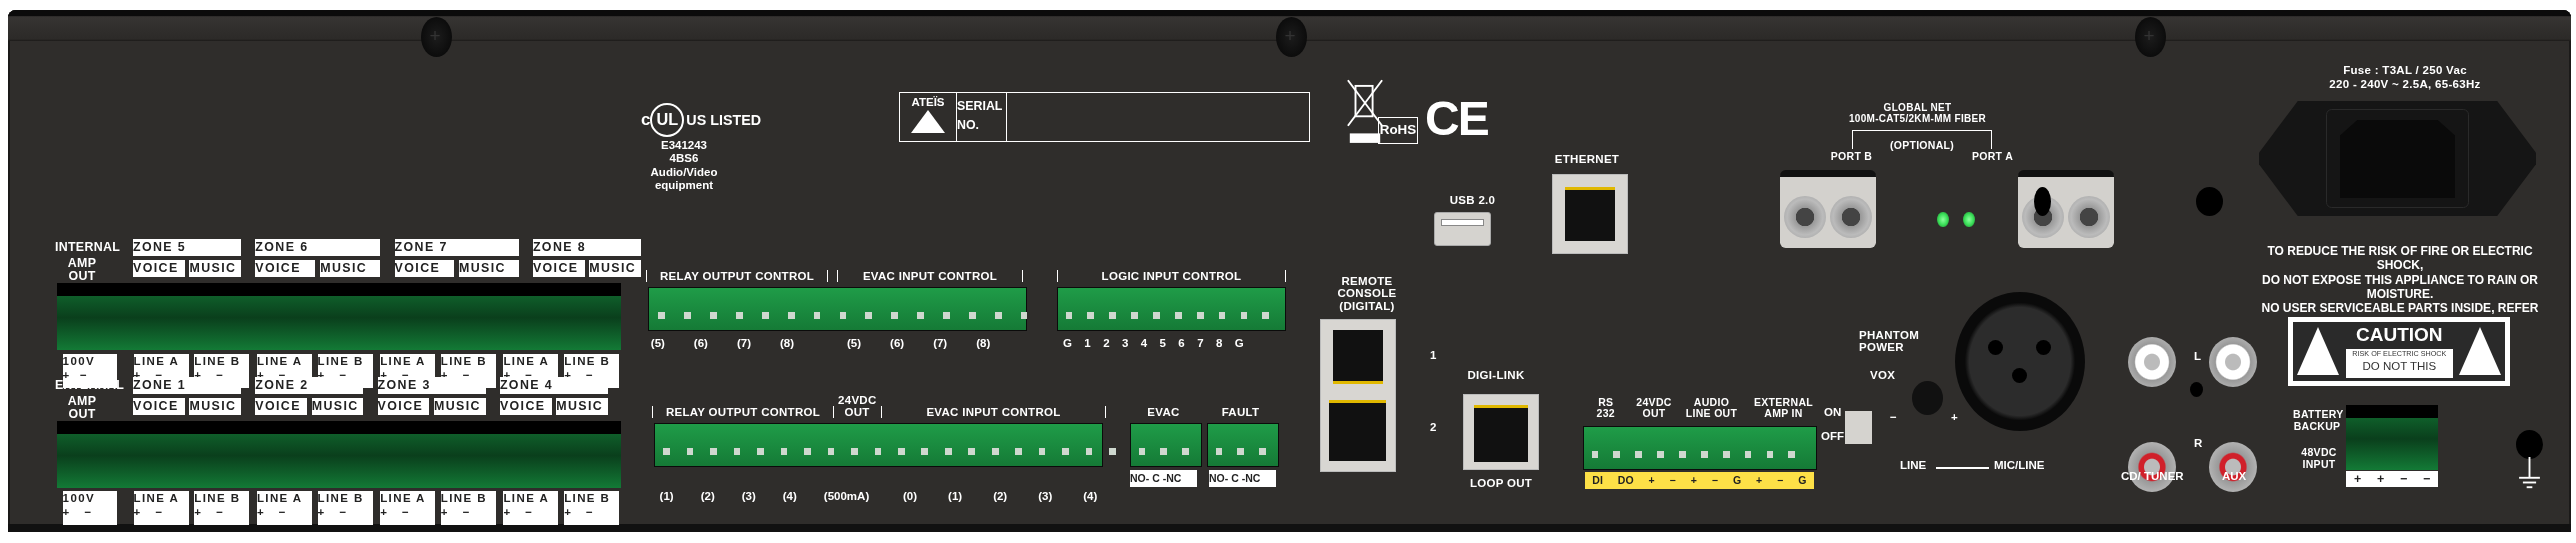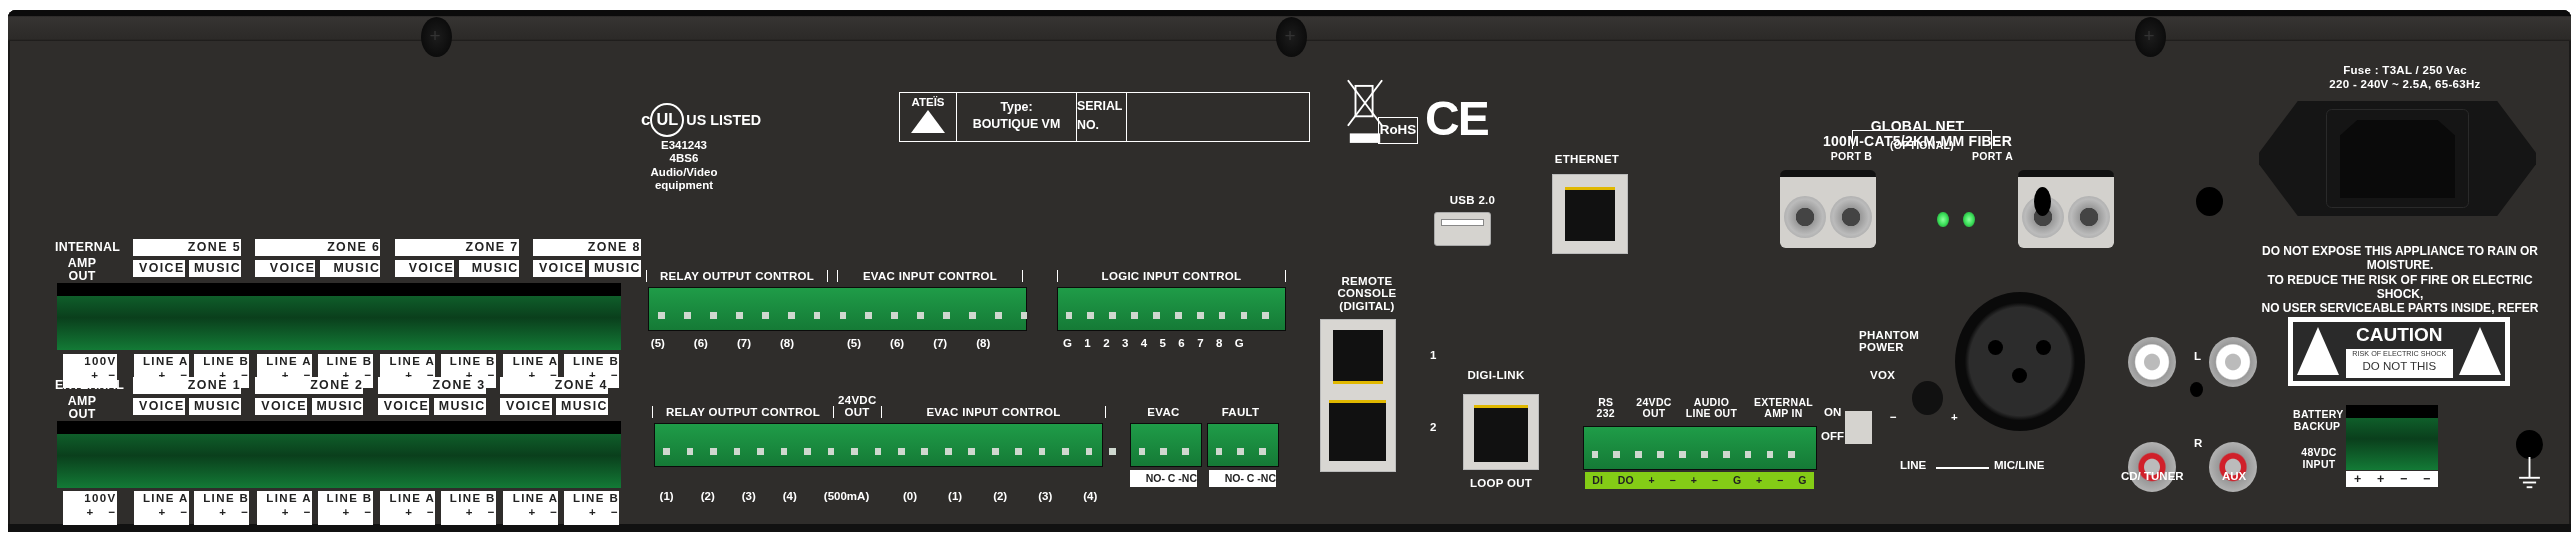--- a/index.html
+++ b/index.html
@@ -4,21 +4,21 @@
 <style>
 *{box-sizing:border-box;margin:0;padding:0}
 body{width:2576px;height:543px;background:#fff;position:relative;overflow:hidden;font-family:"Liberation Sans",sans-serif;color:#fff}
 .abs{position:absolute}
 .chassis{left:7.6px;top:9.6px;width:2563px;height:521px;background:#2f2d2b;border-radius:7.6px 7.6px 3.8px 3.8px;box-shadow:inset 0 0 0 1.9px #1a1918}
 .lid{left:7.6px;top:9.6px;width:2563px;height:31px;background:linear-gradient(#0b0b0b 0,#0b0b0b 5.7px,#363432 6.7px,#2c2a28 29px,#1b1a19 31px);border-radius:7.6px 7.6px 0 0}
 .bottomedge{left:7.6px;top:524px;width:2563px;height:7.6px;background:#111}
 .screw{width:31px;height:40px;border-radius:50%;background:radial-gradient(#1c1c1c,#050505);top:17px}
 .screw::after{content:"+";position:absolute;left:8.6px;top:7.6px;color:#333;font-size:19px}
 .lbl{font-family:"Liberation Sans",sans-serif;font-weight:bold;color:#fff;text-align:center;line-height:1.05;letter-spacing:0.3px}
-.tag{background:#fff;color:#222;font-weight:bold;text-align:right;font-size:12.4px;line-height:17px;letter-spacing:1.4px}
+.tag{background:#fff;color:#222;font-weight:bold;text-align:left;font-size:12.4px;line-height:17px;letter-spacing:1.4px}
 .term{background:linear-gradient(#1f9c48,#157a36);border:1.9px solid #0b0b0b}
 .termd{background:linear-gradient(#0f5e2a,#0a3f1c 40%,#137a36);border-top:13.4px solid #000}
 .pin{display:inline-block;width:6.7px;height:6.7px;background:#cfd8cf;margin:0 9.6px}
 .rj{background:#d8d6d2;border:1.9px solid #bbb}
 .rj .hole{position:absolute;background:#111}
 .warn{font-size:12px;font-weight:bold;line-height:14.3px;text-align:center}
 .sub{font-size:11.5px;font-weight:bold}
 </style>
 </head>
 <body>
@@ -192,24 +192,20 @@
     <div>4BS6</div>
     <div>Audio/Video</div>
     <div>equipment</div>
   </div>
 </div>
 
 <div class="abs" style="left:899px;top:92px;width:411px;height:50px;border:1.9px solid #fff;display:flex">
   <div style="width:57px;border-right:1.9px solid #fff;text-align:center;padding-top:2.9px">
     <div style="font-weight:bold;font-size:11.5px">ATEÏS</div>
     <div style="margin:1.9px auto 0;width:0;height:0;border-left:17px solid transparent;border-right:17px solid transparent;border-bottom:23px solid #fff"></div>
-  </div>
-  <div style="width:120px;border-right:1.9px solid #fff;text-align:center;font-weight:bold;font-size:12.4px;padding-top:5.7px;line-height:17px">
-    <div>Type:</div>
-    <div>BOUTIQUE VM</div>
   </div>
   <div style="width:50px;border-right:1.9px solid #fff;font-weight:bold;font-size:12.4px;padding-top:3.8px;line-height:19px">
     <div>SERIAL</div>
     <div>NO.</div>
   </div>
   <div style="flex:1"></div>
 </div>
 
 <div class="abs" style="left:1346px;top:78px;width:38px;height:69px">
   <svg width="38" height="69" viewBox="0 0 40 72">
@@ -297,21 +293,21 @@
 <div class="abs lbl" style="left:1444px;top:194px;width:57px;font-size:11.5px">USB 2.0</div>
 <div class="abs" style="left:1434px;top:212px;width:57px;height:34px;background:#d5d3cf;border:1.9px solid #aaa;border-radius:2.9px">
     <div style="margin:5.7px 5.7px;height:7.6px;background:#fff;border:1px solid #888"></div>
   </div>
 
 <div class="abs lbl" style="left:1549px;top:153px;width:76px;font-size:11.5px">ETHERNET</div>
 <div class="abs rj" style="left:1552px;top:174px;width:76px;height:80px">
     <div class="hole" style="left:11.5px;top:11.5px;width:50px;height:54px;border-top:3.8px solid #e0b800"></div>
   </div>
 
-<div class="abs lbl" style="left:1798px;top:119px;width:239px;font-size:14px">
+<div class="abs lbl" style="left:1798px;top:103px;width:239px;font-size:10px">
   <div>GLOBAL NET</div>
   <div>100M-CAT5/2KM-MM FIBER</div>
 </div>
 <div class="abs" style="left:1852px;top:130px;width:140px;height:19px;border:1.9px solid #fff;border-bottom:none"></div>
 <div class="abs lbl" style="left:1874px;top:140px;width:96px;font-size:10.5px">(OPTIONAL)</div>
 <div class="abs lbl" style="left:1823px;top:151px;width:57px;font-size:10.5px">PORT B</div>
 <div class="abs lbl" style="left:1964px;top:151px;width:57px;font-size:10.5px">PORT A</div>
 <div class="abs" style="left:1780px;top:170px;width:96px;height:78px;background:#d3d1cd;border-radius:5.7px;border-top:7.6px solid #111">
   <div style="position:absolute;left:3.8px;top:19px;width:42px;height:42px;border-radius:50%;background:radial-gradient(#444 30%,#999 32%,#bbb 60%,#999)"></div>
   <div style="position:absolute;left:50px;top:19px;width:42px;height:42px;border-radius:50%;background:radial-gradient(#444 30%,#999 32%,#bbb 60%,#999)"></div>
@@ -328,22 +324,22 @@
 <div class="abs lbl" style="left:2295px;top:63px;width:220px;font-size:11.5px;line-height:14.3px">
   <div>Fuse : T3AL / 250 Vac</div>
   <div>220 - 240V ~  2.5A, 65-63Hz</div>
 </div>
 <div class="abs" style="left:2259px;top:101px;width:277px;height:115px;background:#151515;clip-path:polygon(14% 0,86% 0,100% 45%,100% 55%,86% 100%,14% 100%,0 55%,0 45%)">
   <div style="position:absolute;left:67px;top:7.6px;width:143px;height:99px;border:1.9px solid #2a2a2a;border-radius:5.7px"></div>
   <div style="position:absolute;left:81px;top:19px;width:115px;height:78px;background:#0a0a0a;clip-path:polygon(15% 0,85% 0,100% 20%,100% 100%,0 100%,0 20%)"></div>
 </div>
 
 <div class="abs" style="left:2247px;top:244px;width:306px">
+  <div class="warn">TO REDUCE THE RISK OF FIRE OR ELECTRIC SHOCK,</div>
   <div class="warn">DO NOT EXPOSE THIS APPLIANCE TO RAIN OR MOISTURE.</div>
-  <div class="warn">TO REDUCE THE RISK OF FIRE OR ELECTRIC SHOCK,</div>
   <div class="warn">NO USER SERVICEABLE PARTS INSIDE, REFER SERVICING</div>
   <div class="warn">TO QUALIFIED SERVICE PERSONNEL.</div>
 </div>
 <div class="abs" style="left:2288px;top:317px;width:222px;height:69px;background:#fff;padding:4.8px">
   <div style="width:100%;height:100%;background:#2a2a2a;position:relative">
     <div style="position:absolute;left:3.8px;top:5.7px;width:0;height:0;border-left:21px solid transparent;border-right:21px solid transparent;border-bottom:48px solid #fff"></div>
     <div style="position:absolute;left:50px;top:1.9px;width:113px;text-align:center;font-weight:bold;font-size:19px">CAUTION</div>
     <div style="position:absolute;left:53px;top:27px;width:107px;height:29px;background:#fff;color:#333;text-align:center">
       <div style="font-size:7.2px;line-height:10.5px">RISK OF ELECTRIC SHOCK</div>
       <div style="font-size:11.5px;line-height:15.3px">DO NOT THIS</div>
@@ -383,21 +379,21 @@
       <div>AUDIO</div>
       <div>LINE OUT</div>
     </div>
   <div class="abs lbl" style="left:167px;top:0;width:67px;font-size:10.5px">
       <div>EXTERNAL</div>
       <div>AMP IN</div>
     </div>
   <div class="abs term" style="left:0;top:29px;width:234px;height:44px">
       <div style="padding-top:17px;white-space:nowrap"><span class="pin" style="margin:0 7.6px"></span><span class="pin" style="margin:0 7.6px"></span><span class="pin" style="margin:0 7.6px"></span><span class="pin" style="margin:0 7.6px"></span><span class="pin" style="margin:0 7.6px"></span><span class="pin" style="margin:0 7.6px"></span><span class="pin" style="margin:0 7.6px"></span><span class="pin" style="margin:0 7.6px"></span><span class="pin" style="margin:0 7.6px"></span><span class="pin" style="margin:0 7.6px"></span></div>
     </div>
-  <div class="abs" style="left:1.9px;top:75px;width:229px;height:17px;background:#84cc16;color:#222;display:flex;justify-content:space-around;font-weight:bold;font-size:10.5px;line-height:17px">
+  <div class="abs" style="left:1.9px;top:75px;width:229px;height:17px;background:#fde047;color:#222;display:flex;justify-content:space-around;font-weight:bold;font-size:10.5px;line-height:17px">
     <span>DI</span>
       <span>DO</span>
       <span>+</span>
       <span>−</span>
       <span>+</span>
       <span>−</span>
       <span>G</span>
       <span>+</span>
       <span>−</span>
       <span>G</span>

